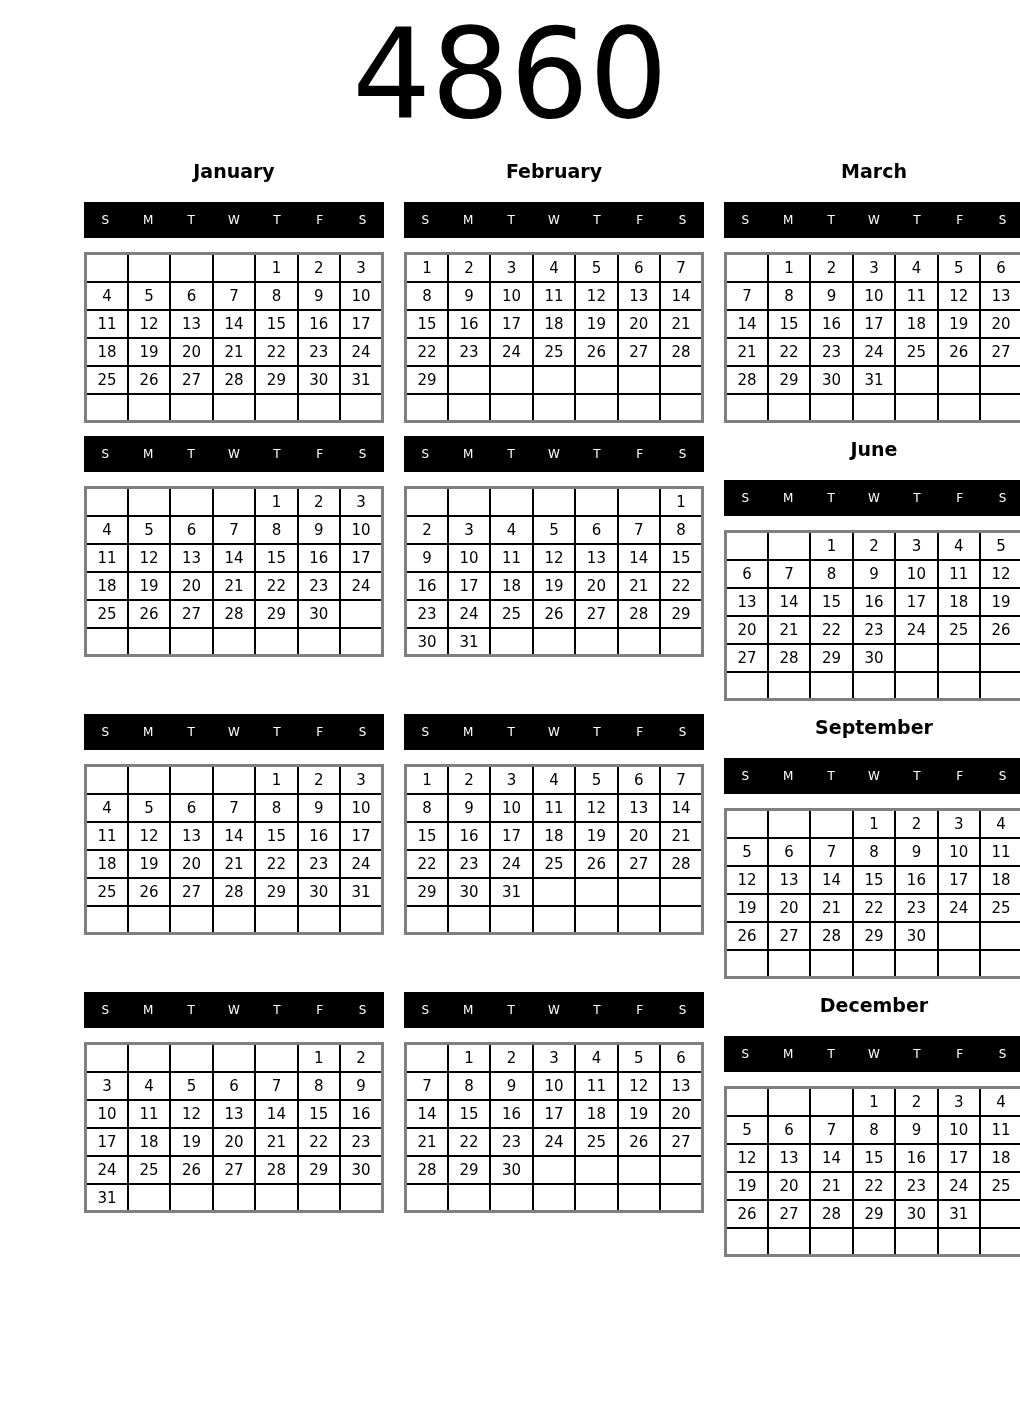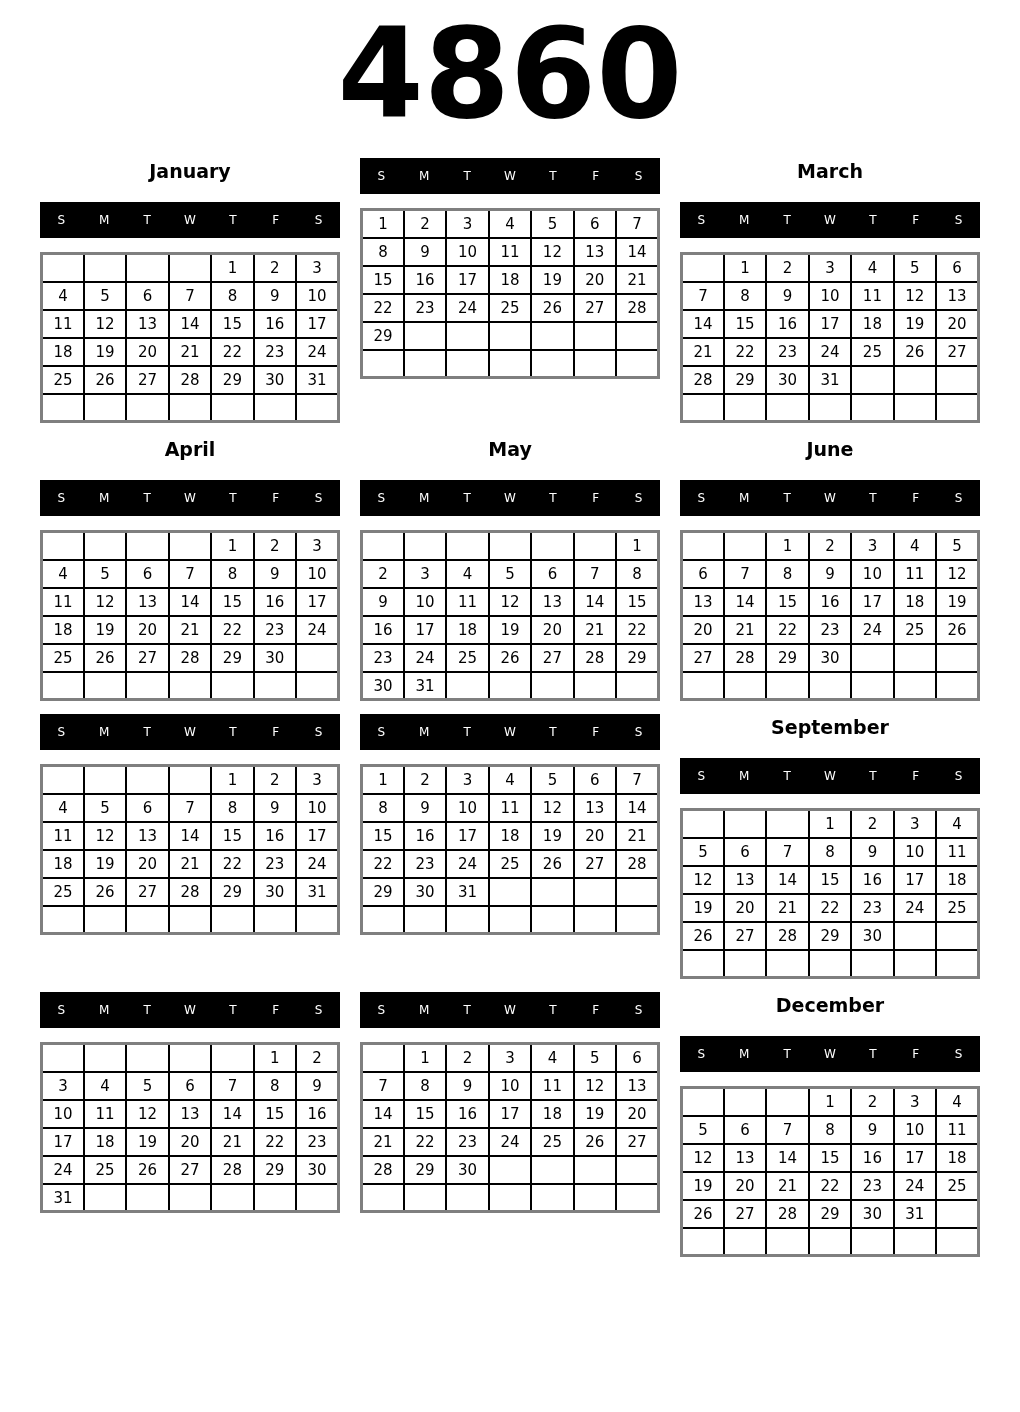--- a/index.html
+++ b/index.html
@@ -15,32 +15,32 @@
   body{
     width:1020px;height:1412px;
     background:var(--page-bg);
     color:var(--ink);
     font-family:"DejaVu Sans", sans-serif;
   }
   .year-title{
     margin-top:6px;
     text-align:center;
     font-size:124px;
-    font-weight:bold;
+    font-weight:normal;
     line-height:1.1;
   }
   .months{
     display:grid;
     grid-template-columns:repeat(3,300px);
     grid-auto-rows:278px;
     column-gap:20px;
     justify-content:center;
     margin-top:16px;
   }
-  .month{width:300px;}
+  .month{width:300px;margin-left:44px;}
   .month-name{
     font-size:19px;
     font-weight:bold;
     text-align:center;
     line-height:26px;
     height:26px;
     margin:0 0 18px 0;
   }
   .weekday-bar{
     display:grid;
@@ -142,20 +142,21 @@
             <td></td>
             <td></td>
             <td></td>
             <td></td>
             <td></td>
           </tr>
         </tbody>
       </table>
   </div>
     <div class="month">
+    <h2 class="month-name">February</h2>
     <div class="weekday-bar">
         <div class="wd">S</div>
         <div class="wd">M</div>
         <div class="wd">T</div>
         <div class="wd">W</div>
         <div class="wd">T</div>
         <div class="wd">F</div>
         <div class="wd">S</div>
       </div>
     <table class="dates">
@@ -281,91 +282,89 @@
             <td></td>
             <td></td>
             <td></td>
             <td></td>
             <td></td>
           </tr>
         </tbody>
       </table>
   </div>
     <div class="month">
-    <h2 class="month-name">April</h2>
-    <div class="weekday-bar">
-        <div class="wd">S</div>
-        <div class="wd">M</div>
-        <div class="wd">T</div>
-        <div class="wd">W</div>
-        <div class="wd">T</div>
-        <div class="wd">F</div>
-        <div class="wd">S</div>
-      </div>
-    <table class="dates">
-        <tbody>
-          <tr>
-            <td></td>
-            <td></td>
-            <td></td>
-            <td></td>
-            <td>1</td>
-            <td>2</td>
-            <td>3</td>
-          </tr>
-          <tr>
-            <td>4</td>
-            <td>5</td>
-            <td>6</td>
-            <td>7</td>
-            <td>8</td>
-            <td>9</td>
-            <td>10</td>
-          </tr>
-          <tr>
-            <td>11</td>
-            <td>12</td>
-            <td>13</td>
-            <td>14</td>
-            <td>15</td>
-            <td>16</td>
-            <td>17</td>
-          </tr>
-          <tr>
-            <td>18</td>
-            <td>19</td>
-            <td>20</td>
-            <td>21</td>
-            <td>22</td>
-            <td>23</td>
-            <td>24</td>
-          </tr>
-          <tr>
-            <td>25</td>
-            <td>26</td>
-            <td>27</td>
-            <td>28</td>
-            <td>29</td>
-            <td>30</td>
-            <td></td>
-          </tr>
-          <tr>
-            <td></td>
-            <td></td>
-            <td></td>
-            <td></td>
-            <td></td>
-            <td></td>
-            <td></td>
-          </tr>
-        </tbody>
-      </table>
-  </div>
-    <div class="month">
-    <h2 class="month-name">May</h2>
+    <div class="weekday-bar">
+        <div class="wd">S</div>
+        <div class="wd">M</div>
+        <div class="wd">T</div>
+        <div class="wd">W</div>
+        <div class="wd">T</div>
+        <div class="wd">F</div>
+        <div class="wd">S</div>
+      </div>
+    <table class="dates">
+        <tbody>
+          <tr>
+            <td></td>
+            <td></td>
+            <td></td>
+            <td></td>
+            <td>1</td>
+            <td>2</td>
+            <td>3</td>
+          </tr>
+          <tr>
+            <td>4</td>
+            <td>5</td>
+            <td>6</td>
+            <td>7</td>
+            <td>8</td>
+            <td>9</td>
+            <td>10</td>
+          </tr>
+          <tr>
+            <td>11</td>
+            <td>12</td>
+            <td>13</td>
+            <td>14</td>
+            <td>15</td>
+            <td>16</td>
+            <td>17</td>
+          </tr>
+          <tr>
+            <td>18</td>
+            <td>19</td>
+            <td>20</td>
+            <td>21</td>
+            <td>22</td>
+            <td>23</td>
+            <td>24</td>
+          </tr>
+          <tr>
+            <td>25</td>
+            <td>26</td>
+            <td>27</td>
+            <td>28</td>
+            <td>29</td>
+            <td>30</td>
+            <td></td>
+          </tr>
+          <tr>
+            <td></td>
+            <td></td>
+            <td></td>
+            <td></td>
+            <td></td>
+            <td></td>
+            <td></td>
+          </tr>
+        </tbody>
+      </table>
+  </div>
+    <div class="month">
     <div class="weekday-bar">
         <div class="wd">S</div>
         <div class="wd">M</div>
         <div class="wd">T</div>
         <div class="wd">W</div>
         <div class="wd">T</div>
         <div class="wd">F</div>
         <div class="wd">S</div>
       </div>
     <table class="dates">

